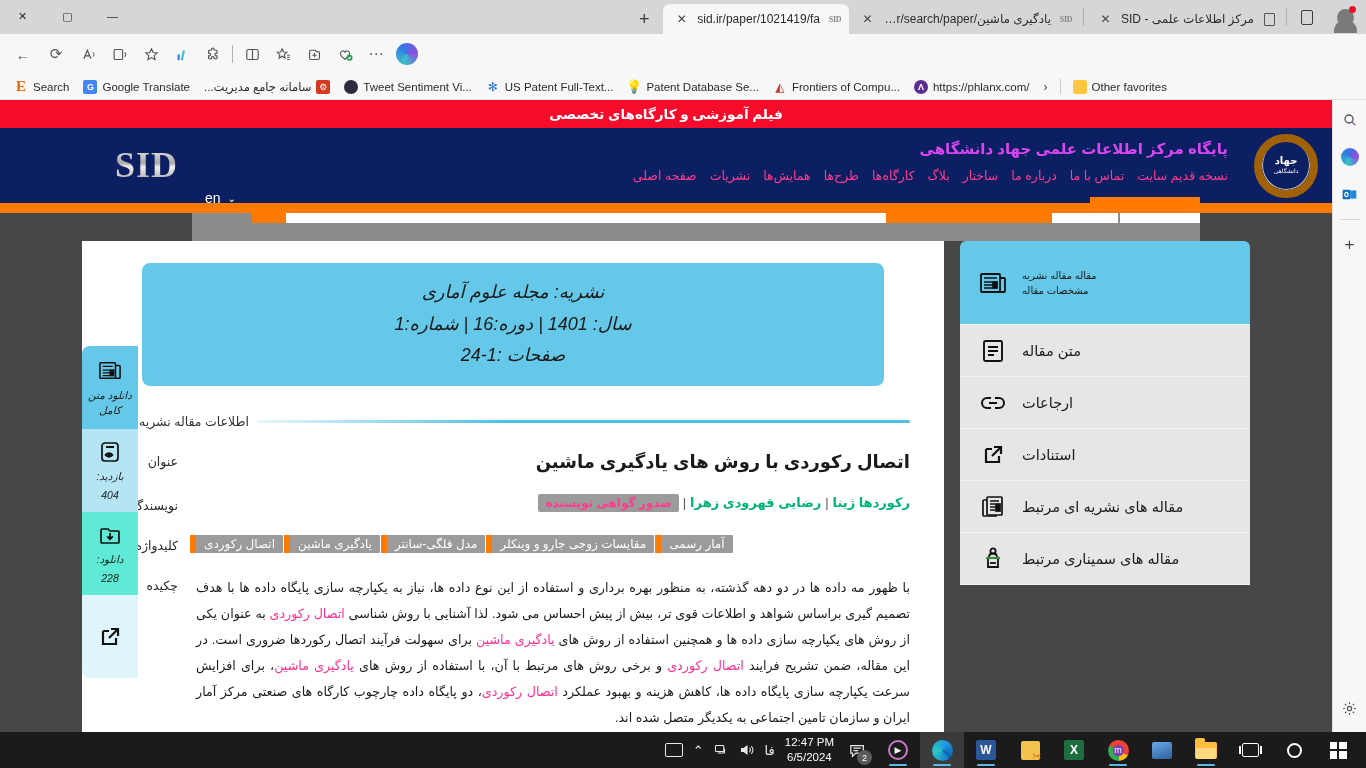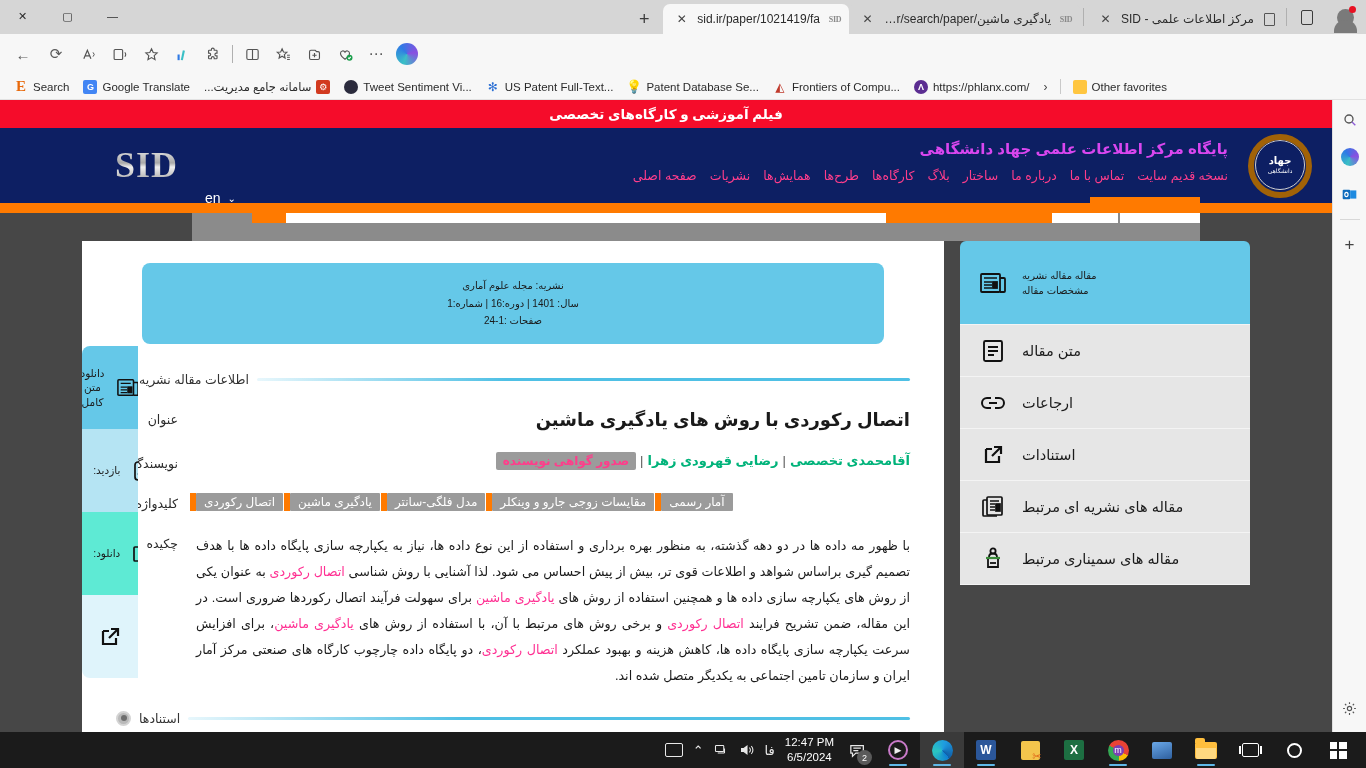--- a/index.html
+++ b/index.html
@@ -69,22 +69,22 @@
 
   
   .viewport { position:absolute; left:0; top:100px; width:1332px; height:680px; background:#fff; overflow:hidden; }
 
   
   .promo { height:28px; background:#f50c2a; color:#fff; display:flex; align-items:center; justify-content:center;
            font-size:13.5px; font-weight:bold; }
 
   
   .sid-header { height:75px; background:#0d1f63; position:relative; }
-  .jahad-seal { position:absolute; right:20px; top:6px; width:64px; height:64px; border-radius:50%;
-                border:6px solid #a16207; display:flex; align-items:flex-start; justify-content:center;
+  .jahad-seal { position:absolute; right:14px; top:6px; width:64px; height:64px; border-radius:50%;
+                border:8px solid #a16207; display:flex; align-items:flex-end; justify-content:center;
                 color:#fff; font-size:9px; line-height:1.2; text-align:center; overflow:hidden; }
   .jahad-seal .inner { width:50px; height:50px; border-radius:50%; border:1px solid #cfcfcf;
                        display:flex; flex-direction:column; align-items:center; justify-content:center; gap:1px; }
   .seal-t { font-size:10px; font-weight:bold; }
   .seal-s { font-size:6px; }
   .sid-title { position:absolute; right:104px; top:12px; font-size:15px; color:#d946ef; font-weight:bold; }
   .sid-nav { position:absolute; right:104px; top:40px; display:flex; gap:13px; align-items:center; direction:rtl; }
   .sid-nav a { font-size:12.5px; color:#ff3d8b; text-decoration:none; white-space:nowrap; }
   .sid-logo { position:absolute; left:115px; top:16px; font-family:"Liberation Serif","DejaVu Serif",serif;
               font-size:36px; font-weight:bold; letter-spacing:1px;
@@ -108,21 +108,21 @@
              justify-content:flex-end; gap:14px; padding:0 22px 0 18px; }
   .rs-item.first { background:#65c8e8; height:84px; border-radius:6px 6px 0 0; }
   .rs-lbl { font-size:14.5px; color:#1a1a1a; text-align:right; }
   .rs-lbl.small { font-size:10px; line-height:1.5; }
   .rs-ico { width:30px; height:30px; flex:none; display:flex; align-items:center; justify-content:center; }
 
   
   .card { position:absolute; left:82px; top:0; width:862px; background:#fff; height:582px; }
 
   .pubbox { margin:22px 60px 0 60px; background:#65c8e8; border-radius:8px; padding:14px 0;
-            text-align:center; color:#1a1a1a; font-size:10px; line-height:1.75; }
+            text-align:center; color:#1a1a1a; font-size:18px; line-height:1.75;font-style:italic; }
 
   .sec { margin:28px 34px 0 34px; }
   .sec-head { display:flex; align-items:center; flex-direction:row-reverse; justify-content:flex-start; gap:8px; }
   .sec-bullet { width:15px; height:15px; border-radius:50%; background:#b9b9b9; border:2px solid #d4d4d4; flex:none;
                 display:flex; align-items:center; justify-content:center; }
   .sec-bullet::after { content:""; width:6px; height:6px; border-radius:50%; background:#6e6e6e; }
   .sec-title { font-size:12.5px; color:#333; white-space:nowrap; }
   .sec-rule { flex:1; height:3px; background:linear-gradient(270deg,#4fc0e5 0%,#4fc0e5 62%,#e8f7fc 100%); border-radius:2px; }
 
   .field { display:flex; flex-direction:row-reverse; align-items:flex-start; margin-top:22px; gap:18px; }
@@ -137,22 +137,22 @@
 
   .kw-wrap { display:flex; flex-direction:row-reverse; flex-wrap:wrap; gap:7px; justify-content:flex-start; }
   .kw { background:#9b9b9b; color:#fff; font-size:12px; padding:2px 8px; position:relative; border-radius:1px; }
   .kw::after { content:""; position:absolute; left:-6px; top:0; width:6px; height:100%; background:#ff7a00; }
 
   .abstract { font-size:12.7px; line-height:2.05; color:#1a1a1a; text-align:justify; }
   .abstract .hl { color:#ff2f92; }
 
   
   .ltools { position:absolute; left:82px; top:105px; width:56px; border-radius:8px 0 0 8px; overflow:hidden; }
-  .lt { height:83px; display:flex; flex-direction:row; align-items:center; justify-content:center; gap:11px;
-        font-size:10.5px; color:#1c1c1c; text-align:center; line-height:1.35; }
+  .lt { height:83px; display:flex; flex-direction:column; align-items:center; justify-content:center; gap:4px;
+        font-size:10.5px; color:#1c1c1c; text-align:center; line-height:1.35;font-style:italic; }
   .lt.a { background:#65c8e8; }
   .lt.b { background:#b5e4f3; }
   .lt.c { background:#5eead4; }
   .lt.d { background:#dff4fb; }
   .lt-ico { width:26px; height:26px; display:flex; align-items:center; justify-content:center; }
 
   
   .edgerail { position:absolute; right:0; top:100px; width:34px; height:632px; background:#f7f7f7;
               border-left:1px solid #e0e0e0; display:flex; flex-direction:column; align-items:center;
               padding-top:8px; gap:13px; }
@@ -488,21 +488,21 @@
             </div>
 
             <div class="field">
               <div class="field-label">عنوان</div>
               <div class="field-body art-title">اتصال رکوردی با روش های یادگیری ماشین</div>
             </div>
 
             <div class="field">
               <div class="field-label">نویسندگان</div>
               <div class="field-body authors">
-                <a>آقامحمدی تخصصی</a><span class="divider">|</span><a>رضایی قهرودی زهرا</a><span class="divider">|</span><span class="cert-badge">صدور گواهی نویسنده</span>
+                <a>رکوردها ژینا</a><span class="divider">|</span><a>رضایی قهرودی زهرا</a><span class="divider">|</span><span class="cert-badge">صدور گواهی نویسنده</span>
               </div>
             </div>
 
             <div class="field">
               <div class="field-label">کلیدواژه</div>
               <div class="field-body">
                 <div class="kw-wrap">
                   <span class="kw">اتصال رکوردی</span>
                   <span class="kw">یادگیری ماشین</span>
                   <span class="kw">مدل فلگی-سانتر</span>

